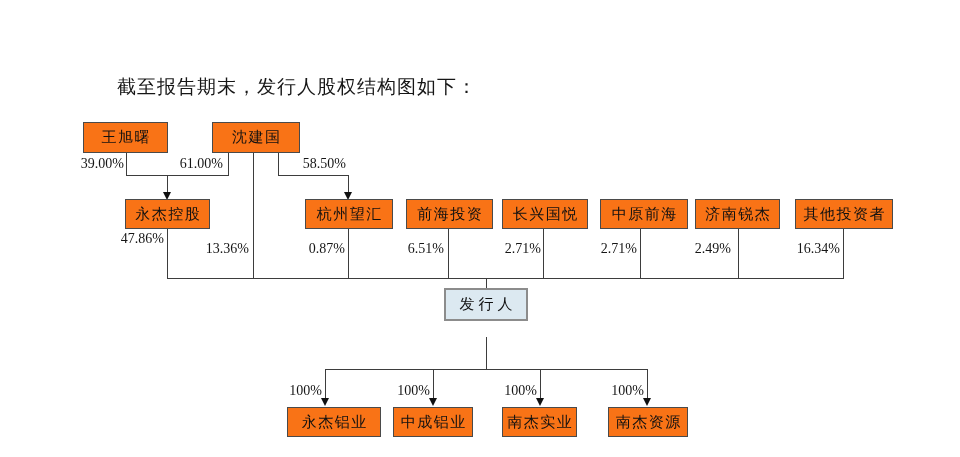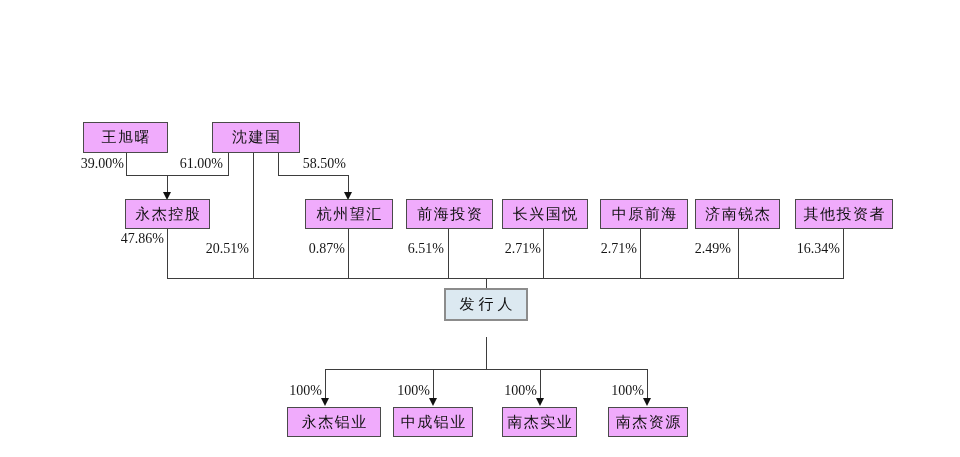--- a/index.html
+++ b/index.html
@@ -31,21 +31,21 @@
     margin: 0;
     font-size: 19px;
     letter-spacing: 1px;
     color: #161616;
     white-space: nowrap;
   }
   .node {
     position: absolute;
     box-sizing: border-box;
     border: 1px solid #4a4a4a;
-    background: #f0abfc;
+    background: #f97316;
     display: flex;
     align-items: center;
     justify-content: center;
     font-size: 15px;
     letter-spacing: 1.5px;
     text-indent: 1.5px;
     color: #111111;
     white-space: nowrap;
   }
   .node.issuer {
@@ -72,20 +72,21 @@
     border-left: 4.5px solid transparent;
     border-right: 4.5px solid transparent;
     border-top: 8px solid #111111;
   }
 </style>
 </head>
 <body>
 
 <div class="page">
 
+  <p class="intro">截至报告期末，发行人股权结构图如下：</p>
 
   <div>
 
     <div class="node" style="left:83px; top:122px; width:85px; height:31px;">王旭曙</div>
     <div class="node" style="left:212px; top:122px; width:88px; height:31px;">沈建国</div>
 
     <div class="pct" style="left:54px;  top:156px;">39.00%</div>
     <div class="pct" style="left:153px; top:156px;">61.00%</div>
     <div class="pct" style="left:276px; top:156px;">58.50%</div>
 
@@ -110,21 +111,21 @@
 
     <div class="vline" style="left:167px; top:229px; height:49px;"></div>
     <div class="vline" style="left:348px; top:229px; height:49px;"></div>
     <div class="vline" style="left:448px; top:229px; height:49px;"></div>
     <div class="vline" style="left:543px; top:229px; height:49px;"></div>
     <div class="vline" style="left:640px; top:229px; height:49px;"></div>
     <div class="vline" style="left:738px; top:229px; height:49px;"></div>
     <div class="vline" style="left:843px; top:229px; height:49px;"></div>
 
     <div class="pct" style="left:94px;  top:231px;">47.86%</div>
-    <div class="pct" style="left:179px; top:241px;">20.51%</div>
+    <div class="pct" style="left:179px; top:241px;">13.36%</div>
     <div class="pct" style="left:275px; top:241px;">0.87%</div>
     <div class="pct" style="left:374px; top:241px;">6.51%</div>
     <div class="pct" style="left:471px; top:241px;">2.71%</div>
     <div class="pct" style="left:567px; top:241px;">2.71%</div>
     <div class="pct" style="left:661px; top:241px;">2.49%</div>
     <div class="pct" style="left:770px; top:241px;">16.34%</div>
 
     <div class="hline" style="left:167px; top:278px; width:677px;"></div>
     <div class="vline" style="left:486px; top:278px; height:19px;"></div>
     <div class="arrow-down" style="left:482px; top:296px;"></div>

